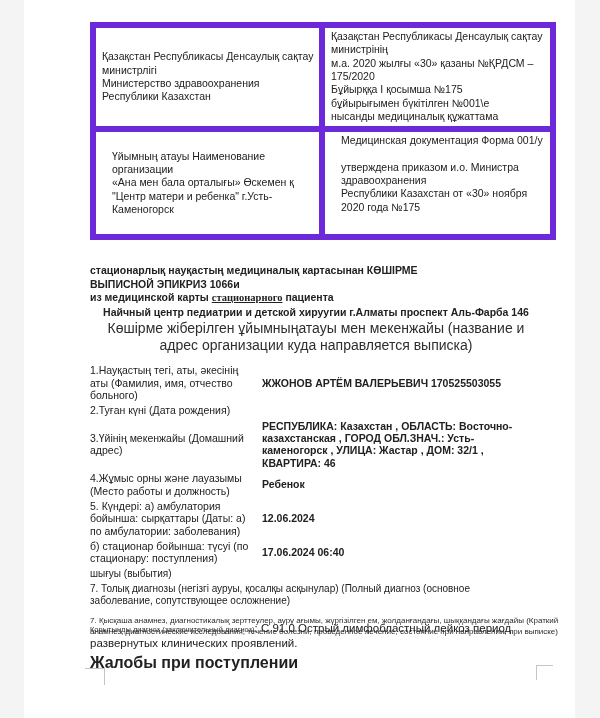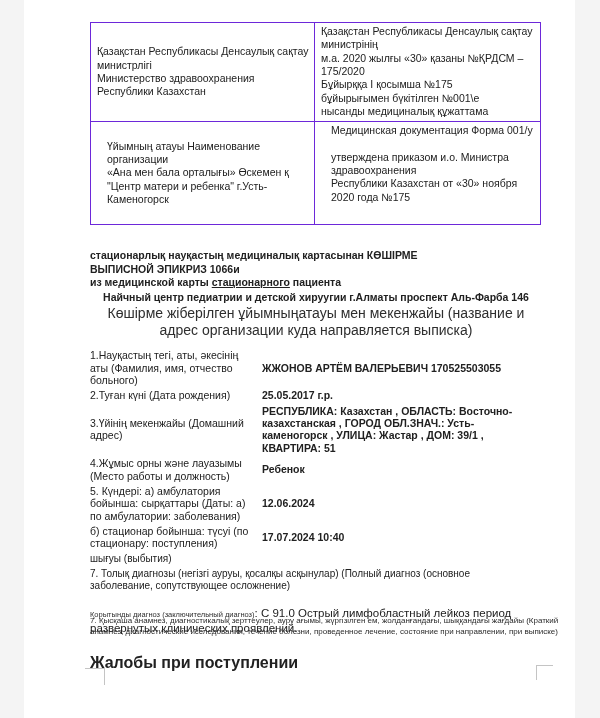--- a/index.html
+++ b/index.html
@@ -21,40 +21,40 @@
     position: absolute;
     left: 66px; top: 22px;
     width: 470px;
   }
   table.hdr {
     border-collapse: collapse;
     width: 438px;
     table-layout: fixed;
   }
   table.hdr td {
-    border: 1px solid #6d28d9;
+    border: 6px solid #6d28d9;
     font-size: 10.5px;
     line-height: 1.27;
     padding: 2px 5px 2px 6px;
     white-space: pre-line;
     overflow: hidden;
   }
   td.cell-l { width: 212px; vertical-align: middle; }
   td.cell-r { width: 214px; vertical-align: top; }
   tr.row1 td { height: 94px; }
   tr.row2 td { height: 98px; padding-left: 16px; }
 
   .title-block {
     margin-top: 24px;
     font-weight: bold;
     font-size: 10.5px;
     line-height: 1.3;
     width: 438px;
   }
-  .title-line3 .u { text-decoration: underline; }
+  .title-line3 .u { text-decoration: underline; font-family: Liberation Serif, serif; }
 
   .dest-block { margin-top: 1px; text-align: center; width: 452px; }
   .dest-line1 { font-weight: bold; font-size: 10.5px; line-height: 1.25; }
   .dest-line2 { font-size: 14px; line-height: 1.22; color: #2e2e2e; margin-top: 1px; }
 
   .fields { margin-top: 10px; width: 436px; }
   .field-row {
     display: grid;
     grid-template-columns: 160px 1fr;
     column-gap: 12px;
@@ -140,37 +140,36 @@
       <div class="dest-line2">Көшірме жіберілген ұйымныңатауы мен мекенжайы (название и адрес организации куда направляется выписка)</div>
     </div>
 
     <div class="fields">
       <div class="field-row">
         <div class="field-label">1.Науқастың тегі, аты, әкесінің аты (Фамилия, имя, отчество больного)</div>
         <div class="field-value">ЖЖОНОВ АРТЁМ ВАЛЕРЬЕВИЧ 170525503055</div>
       </div>
       <div class="field-row">
         <div class="field-label">2.Туған күні (Дата рождения)</div>
-        <div class="field-value">25.05.2017 г.р.</div>
       </div>
       <div class="field-row">
         <div class="field-label">3.Үйінің мекенжайы (Домашний адрес)</div>
-        <div class="field-value">РЕСПУБЛИКА: Казахстан , ОБЛАСТЬ: Восточно-казахстанская , ГОРОД ОБЛ.ЗНАЧ.: Усть-каменогорск , УЛИЦА: Жастар , ДОМ: 39/1 , КВАРТИРА: 51</div>
+        <div class="field-value">РЕСПУБЛИКА: Казахстан , ОБЛАСТЬ: Восточно-казахстанская , ГОРОД ОБЛ.ЗНАЧ.: Усть-каменогорск , УЛИЦА: Жастар , ДОМ: 32/1 , КВАРТИРА: 46</div>
       </div>
       <div class="field-row">
         <div class="field-label">4.Жұмыс орны және лауазымы (Место работы и должность)</div>
         <div class="field-value">Ребенок</div>
       </div>
       <div class="field-row">
         <div class="field-label">5. Күндері: а) амбулатория бойынша: сырқаттары (Даты: а) по амбулатории: заболевания)</div>
         <div class="field-value">12.06.2024</div>
       </div>
       <div class="field-row">
         <div class="field-label">б) стационар бойынша: түсуі (по стационару: поступления)</div>
-        <div class="field-value">17.07.2024 10:40</div>
+        <div class="field-value">17.06.2024 06:40</div>
       </div>
       <div class="field-full">шығуы (выбытия)</div>
       <div class="field-full">7. Толық диагнозы (негізгі ауруы, қосалқы асқынулар) (Полный диагноз (основное заболевание, сопутствующее осложнение)</div>
     </div>
 
     <div class="diagnosis">
       <span class="dx-label">Қорытынды диагноз (заключительный диагноз)</span><span class="dx-value">: </span><span class="dx-value">С 91.0 Острый лимфобластный лейкоз период развернутых клинических проявлений.</span>
     </div>
 
   </div>

